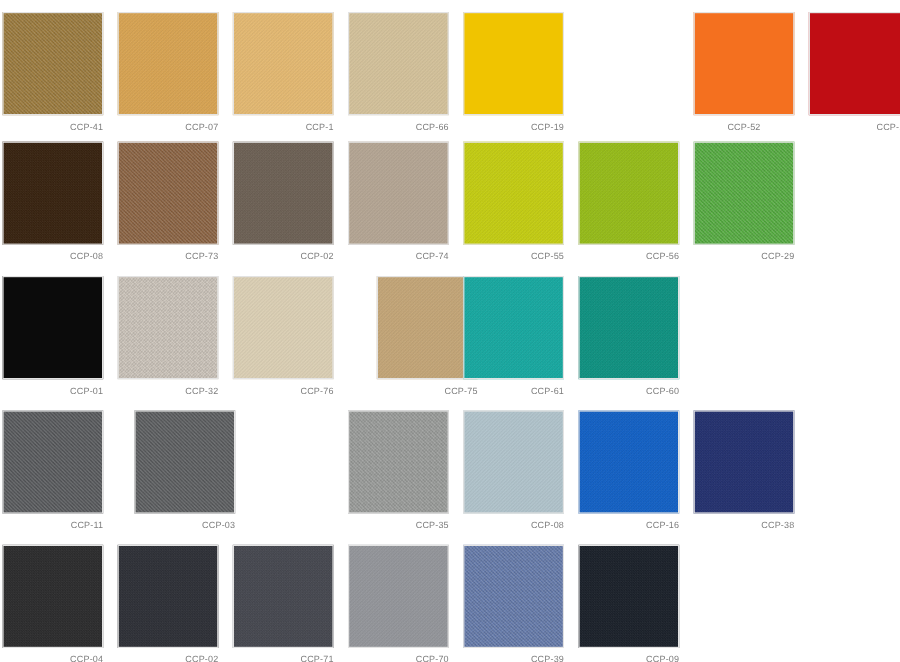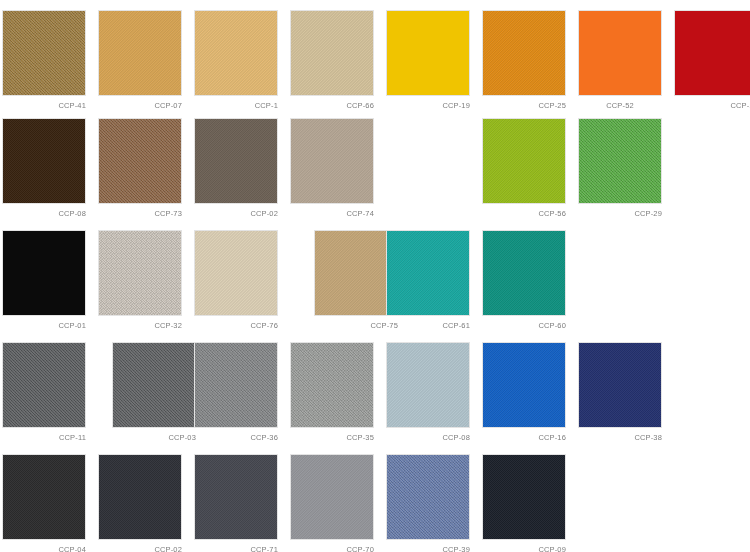--- a/index.html
+++ b/index.html
@@ -78,26 +78,20 @@
       <div class="swatch-cell" style="left: 290px; top: 10px;">
         <div class="swatch-chip" style="width: 82px; height: 84px; background: rgb(211, 193, 154); border-color: rgb(227, 227, 227);">
           <div class="tex" style="background-image: repeating-linear-gradient(45deg, rgba(255, 255, 255, 0.06) 0px, rgba(255, 255, 255, 0.06) 1px, rgba(0, 0, 0, 0) 1px, rgba(0, 0, 0, 0) 2px), repeating-linear-gradient(-45deg, rgba(0, 0, 0, 0.05) 0px, rgba(0, 0, 0, 0.05) 1px, rgba(0, 0, 0, 0) 1px, rgba(0, 0, 0, 0) 2px); background-size: 2px 2px, 3px 3px;"></div>
         </div>
         <div class="swatch-label" style="color: rgb(125, 125, 125); width: 84px;">CCP-66</div>
       </div>
       <div class="swatch-cell" style="left: 386px; top: 10px;">
         <div class="swatch-chip" style="width: 82px; height: 84px; background: rgb(240, 196, 0); border-color: rgb(227, 227, 227);"></div>
         <div class="swatch-label" style="color: rgb(125, 125, 125); width: 84px;">CCP-19</div>
       </div>
-      <div class="swatch-cell" style="left: 482px; top: 10px;">
-        <div class="swatch-chip" style="width: 82px; height: 84px; background: rgb(224, 138, 20); border-color: rgb(227, 227, 227);">
-          <div class="tex" style="background-image: repeating-linear-gradient(45deg, rgba(255, 255, 255, 0.06) 0px, rgba(255, 255, 255, 0.06) 1px, rgba(0, 0, 0, 0) 1px, rgba(0, 0, 0, 0) 2px), repeating-linear-gradient(-45deg, rgba(0, 0, 0, 0.05) 0px, rgba(0, 0, 0, 0.05) 1px, rgba(0, 0, 0, 0) 1px, rgba(0, 0, 0, 0) 2px); background-size: 2px 2px, 3px 3px;"></div>
-        </div>
-        <div class="swatch-label" style="color: rgb(125, 125, 125); width: 84px;">CCP-25</div>
-      </div>
       <div class="swatch-cell" style="left: 578px; top: 10px;">
         <div class="swatch-chip" style="width: 82px; height: 84px; background: rgb(244, 112, 31); border-color: rgb(227, 227, 227);"></div>
         <div class="swatch-label" style="color: rgb(125, 125, 125); width: 84px; text-align: center;">CCP-52</div>
       </div>
       <div class="swatch-cell" style="left: 674px; top: 10px;">
         <div class="swatch-chip" style="width: 82px; height: 84px; background: rgb(192, 13, 20); border-color: rgb(227, 227, 227);"></div>
         <div class="swatch-label" style="color: rgb(125, 125, 125); width: 84px;">CCP-18</div>
       </div>
     </div>
     <div class="swatch-row" style="height: 112px;">
@@ -118,20 +112,26 @@
           <div class="tex" style="background-image: repeating-linear-gradient(45deg, rgba(255, 255, 255, 0.06) 0px, rgba(255, 255, 255, 0.06) 1px, rgba(0, 0, 0, 0) 1px, rgba(0, 0, 0, 0) 2px), repeating-linear-gradient(-45deg, rgba(0, 0, 0, 0.05) 0px, rgba(0, 0, 0, 0.05) 1px, rgba(0, 0, 0, 0) 1px, rgba(0, 0, 0, 0) 2px); background-size: 2px 2px, 3px 3px;"></div>
         </div>
         <div class="swatch-label" style="color: rgb(125, 125, 125); width: 84px;">CCP-02</div>
       </div>
       <div class="swatch-cell" style="left: 290px; top: 6px;">
         <div class="swatch-chip" style="width: 82px; height: 84px; background: rgb(180, 165, 147); border-color: rgb(227, 227, 227);">
           <div class="tex" style="background-image: repeating-linear-gradient(45deg, rgba(255, 255, 255, 0.06) 0px, rgba(255, 255, 255, 0.06) 1px, rgba(0, 0, 0, 0) 1px, rgba(0, 0, 0, 0) 2px), repeating-linear-gradient(-45deg, rgba(0, 0, 0, 0.05) 0px, rgba(0, 0, 0, 0.05) 1px, rgba(0, 0, 0, 0) 1px, rgba(0, 0, 0, 0) 2px); background-size: 2px 2px, 3px 3px;"></div>
         </div>
         <div class="swatch-label" style="color: rgb(125, 125, 125); width: 84px;">CCP-74</div>
       </div>
+      <div class="swatch-cell" style="left: 386px; top: 6px;">
+        <div class="swatch-chip" style="width: 82px; height: 84px; background: rgb(195, 204, 18); border-color: rgb(227, 227, 227);">
+          <div class="tex" style="background-image: repeating-linear-gradient(45deg, rgba(255, 255, 255, 0.06) 0px, rgba(255, 255, 255, 0.06) 1px, rgba(0, 0, 0, 0) 1px, rgba(0, 0, 0, 0) 2px), repeating-linear-gradient(-45deg, rgba(0, 0, 0, 0.05) 0px, rgba(0, 0, 0, 0.05) 1px, rgba(0, 0, 0, 0) 1px, rgba(0, 0, 0, 0) 2px); background-size: 2px 2px, 3px 3px;"></div>
+        </div>
+        <div class="swatch-label" style="color: rgb(125, 125, 125); width: 84px;">CCP-55</div>
+      </div>
       <div class="swatch-cell" style="left: 482px; top: 6px;">
         <div class="swatch-chip" style="width: 82px; height: 84px; background: rgb(149, 187, 25); border-color: rgb(227, 227, 227);">
           <div class="tex" style="background-image: repeating-linear-gradient(45deg, rgba(255, 255, 255, 0.06) 0px, rgba(255, 255, 255, 0.06) 1px, rgba(0, 0, 0, 0) 1px, rgba(0, 0, 0, 0) 2px), repeating-linear-gradient(-45deg, rgba(0, 0, 0, 0.05) 0px, rgba(0, 0, 0, 0.05) 1px, rgba(0, 0, 0, 0) 1px, rgba(0, 0, 0, 0) 2px); background-size: 2px 2px, 3px 3px;"></div>
         </div>
         <div class="swatch-label" style="color: rgb(125, 125, 125); width: 84px;">CCP-56</div>
       </div>
       <div class="swatch-cell" style="left: 578px; top: 6px;">
         <div class="swatch-chip" style="width: 82px; height: 84px; background: rgb(83, 173, 62); border-color: rgb(227, 227, 227);">
           <div class="tex" style="background-image: repeating-linear-gradient(45deg, rgba(255, 255, 255, 0.16) 0px, rgba(255, 255, 255, 0.16) 1px, rgba(0, 0, 0, 0) 1px, rgba(0, 0, 0, 0) 2px), repeating-linear-gradient(-45deg, rgba(0, 0, 0, 0.13) 0px, rgba(0, 0, 0, 0.13) 1px, rgba(0, 0, 0, 0) 1px, rgba(0, 0, 0, 0) 2px); background-size: 3px 3px, 5px 5px;"></div>
         </div>
@@ -179,26 +179,20 @@
         <div class="swatch-chip" style="width: 82px; height: 84px; background: rgb(86, 88, 91); border-color: rgb(227, 227, 227);">
           <div class="tex" style="background-image: repeating-linear-gradient(45deg, rgba(255, 255, 255, 0.16) 0px, rgba(255, 255, 255, 0.16) 1px, rgba(0, 0, 0, 0) 1px, rgba(0, 0, 0, 0) 2px), repeating-linear-gradient(-45deg, rgba(0, 0, 0, 0.13) 0px, rgba(0, 0, 0, 0.13) 1px, rgba(0, 0, 0, 0) 1px, rgba(0, 0, 0, 0) 2px); background-size: 3px 3px, 5px 5px;"></div>
         </div>
         <div class="swatch-label" style="color: rgb(125, 125, 125); width: 84px;">CCP-11</div>
       </div>
       <div class="swatch-cell" style="left: 112px; top: 6px;">
         <div class="swatch-chip" style="width: 82px; height: 84px; background: rgb(90, 92, 94); border-color: rgb(227, 227, 227);">
           <div class="tex" style="background-image: repeating-linear-gradient(45deg, rgba(255, 255, 255, 0.16) 0px, rgba(255, 255, 255, 0.16) 1px, rgba(0, 0, 0, 0) 1px, rgba(0, 0, 0, 0) 2px), repeating-linear-gradient(-45deg, rgba(0, 0, 0, 0.13) 0px, rgba(0, 0, 0, 0.13) 1px, rgba(0, 0, 0, 0) 1px, rgba(0, 0, 0, 0) 2px); background-size: 3px 3px, 5px 5px;"></div>
         </div>
         <div class="swatch-label" style="color: rgb(125, 125, 125); width: 84px;">CCP-03</div>
-      </div>
-      <div class="swatch-cell" style="left: 194px; top: 6px;">
-        <div class="swatch-chip" style="width: 82px; height: 84px; background: rgb(129, 131, 133); border-color: rgb(227, 227, 227);">
-          <div class="tex" style="background-image: repeating-linear-gradient(45deg, rgba(255, 255, 255, 0.16) 0px, rgba(255, 255, 255, 0.16) 1px, rgba(0, 0, 0, 0) 1px, rgba(0, 0, 0, 0) 2px), repeating-linear-gradient(-45deg, rgba(0, 0, 0, 0.13) 0px, rgba(0, 0, 0, 0.13) 1px, rgba(0, 0, 0, 0) 1px, rgba(0, 0, 0, 0) 2px); background-size: 3px 3px, 5px 5px;"></div>
-        </div>
-        <div class="swatch-label" style="color: rgb(125, 125, 125); width: 84px;">CCP-36</div>
       </div>
       <div class="swatch-cell" style="left: 290px; top: 6px;">
         <div class="swatch-chip" style="width: 82px; height: 84px; background: rgb(154, 156, 154); border-color: rgb(227, 227, 227);">
           <div class="tex" style="background-image: repeating-linear-gradient(45deg, rgba(255, 255, 255, 0.16) 0px, rgba(255, 255, 255, 0.16) 1px, rgba(0, 0, 0, 0) 1px, rgba(0, 0, 0, 0) 2px), repeating-linear-gradient(-45deg, rgba(0, 0, 0, 0.13) 0px, rgba(0, 0, 0, 0.13) 1px, rgba(0, 0, 0, 0) 1px, rgba(0, 0, 0, 0) 2px); background-size: 3px 3px, 5px 5px;"></div>
         </div>
         <div class="swatch-label" style="color: rgb(125, 125, 125); width: 84px;">CCP-35</div>
       </div>
       <div class="swatch-cell" style="left: 386px; top: 6px;">
         <div class="swatch-chip" style="width: 82px; height: 84px; background: rgb(176, 195, 203); border-color: rgb(227, 227, 227);">
           <div class="tex" style="background-image: repeating-linear-gradient(45deg, rgba(255, 255, 255, 0.06) 0px, rgba(255, 255, 255, 0.06) 1px, rgba(0, 0, 0, 0) 1px, rgba(0, 0, 0, 0) 2px), repeating-linear-gradient(-45deg, rgba(0, 0, 0, 0.05) 0px, rgba(0, 0, 0, 0.05) 1px, rgba(0, 0, 0, 0) 1px, rgba(0, 0, 0, 0) 2px); background-size: 2px 2px, 3px 3px;"></div>

